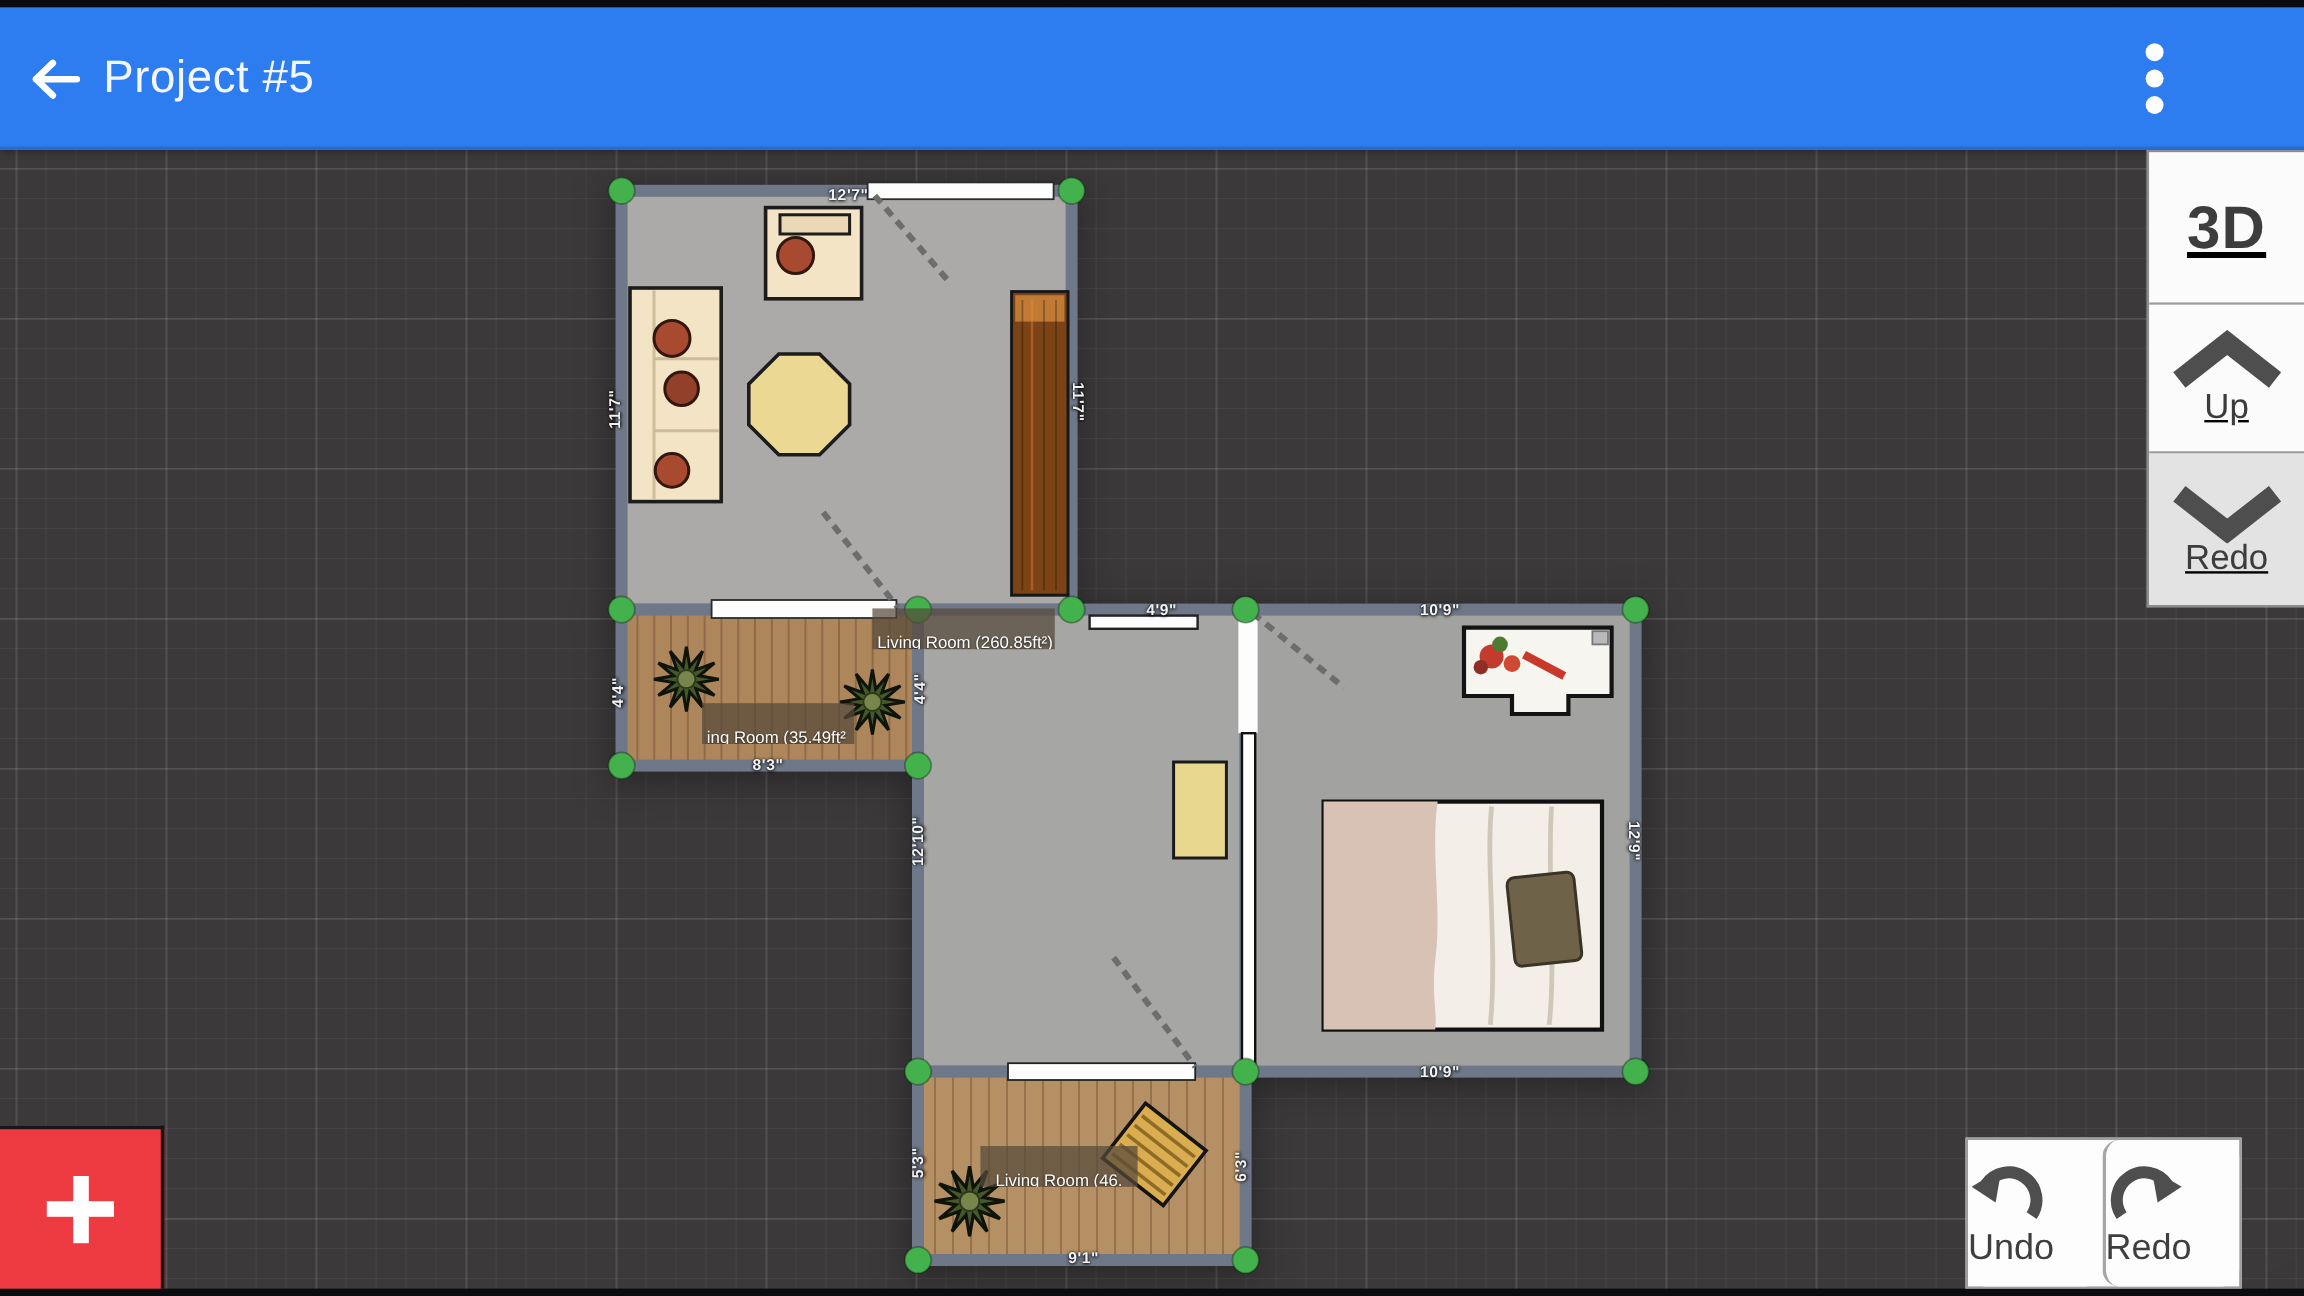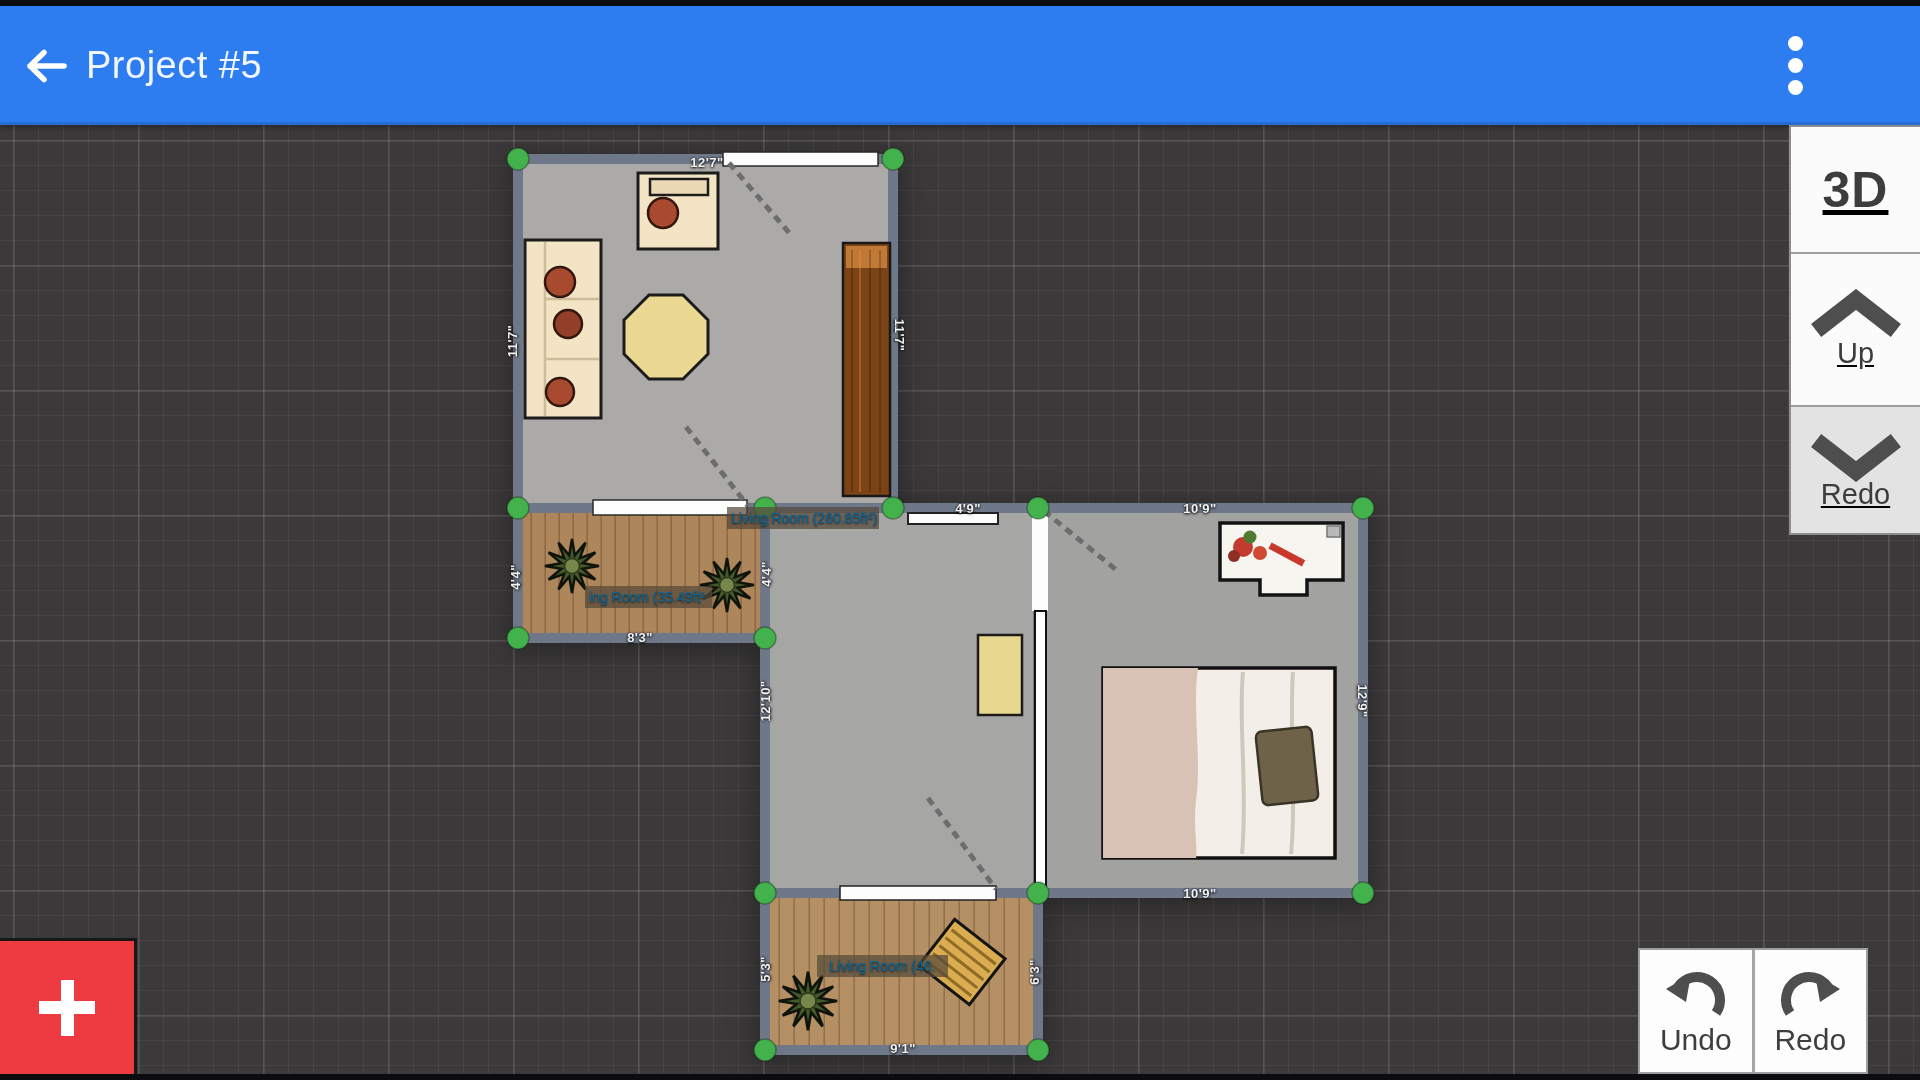--- a/index.html
+++ b/index.html
@@ -23,52 +23,52 @@
   .bar-top{top:0}.bar-bottom{bottom:0}
 
   
   .plan-layer{position:absolute;inset:0;z-index:2;}
   .plan-layer svg{position:absolute;left:0;top:0;filter:drop-shadow(0 6px 16px rgba(0,0,0,.35));}
   .dim{
     position:absolute;font-size:13px;font-weight:bold;color:#f2f2f2;white-space:nowrap;
     text-shadow:0 1px 3px rgba(0,0,0,.95),0 0 2px rgba(0,0,0,.85);letter-spacing:.5px;z-index:3;
   }
   .room-label{
-    position:absolute;background:rgba(86,74,58,.72);color:#0369a1;font-size:14px;
+    position:absolute;background:rgba(86,74,58,.72);color:#ffffff;font-size:14px;
     height:22px;line-height:22px;white-space:nowrap;overflow:hidden;z-index:3;
-    text-shadow:0 1px 2px rgba(0,0,0,.8);padding:0 4px;box-sizing:border-box;
+    text-shadow:0 1px 2px rgba(0,0,0,.8);padding:17px 4px;box-sizing:border-box;
   }
 
   
   .header{
     position:absolute;left:0;top:6px;height:119px;width:100%;background:#2d7cf0;z-index:20;
     display:flex;align-items:center;box-shadow:inset 0 -3px 0 rgba(0,0,0,.12), 0 2px 6px rgba(0,0,0,.35);
   }
   .back-btn{width:66px;height:70px;margin-left:12px;display:flex;align-items:center;justify-content:center;cursor:pointer;}
   .title{color:#f2f7ff;font-size:38px;font-weight:400;margin-left:8px;letter-spacing:.5px;}
   .menu-btn{position:absolute;left:1768px;top:0;height:119px;width:54px;display:flex;flex-direction:column;
     align-items:center;justify-content:center;gap:7px;cursor:pointer;}
   .menu-btn i{width:15px;height:15px;border-radius:50%;background:#fff;}
 
   
   .view-panel{position:absolute;right:0;top:125px;width:131px;z-index:20;
     border:2px solid #8d8d8d;border-right:none;box-sizing:border-box;background:#fbfbfb;text-decoration:underline;}
   .vbtn{display:flex;flex-direction:column;align-items:center;justify-content:center;
     background:#fbfbfb;border-bottom:2px solid #9e9e9e;cursor:pointer;box-sizing:border-box;}
   .vbtn:last-child{border-bottom:none;}
   .vbtn-3d{height:127px;font-size:50px;font-weight:bold;color:#3d3d3d;letter-spacing:1px;}
-  .vbtn-up{height:153px;}
+  .vbtn-up{height:124px;}
   .vbtn-down{height:126px;background:#e3e3e3;}
   .vlabel{font-size:29px;color:#3c3c3c;margin-top:-4px;}
 
   
   .history{position:absolute;left:1638px;top:948px;width:230px;height:126px;z-index:20;
     display:flex;border:2px solid #9e9e9e;box-sizing:border-box;background:#fdfdfd;}
-  .hbtn{flex:1;display:flex;flex-direction:column;align-items:center;justify-content:center;
-    background:#fdfdfd;cursor:pointer;}
+  .hbtn{flex:1;display:flex;flex-direction:column;justify-content:center;
+    background:#fdfdfd;cursor:pointer;border-radius:14px;}
   .hbtn + .hbtn{border-left:3px solid #a6a6a6;}
   .hlabel{font-size:30px;color:#3e3e3e;margin-top:2px;}
 
   
   .fab{position:absolute;left:0;top:938px;width:137px;height:136px;background:#ee3a41;z-index:20;
     border-top:3px solid #17171a;border-right:3px solid #17171a;box-sizing:border-box;
     display:flex;align-items:center;justify-content:center;cursor:pointer;}
   .plus-wrap{position:relative;width:56px;height:56px;}
   .plus-h{position:absolute;left:0;top:21.5px;width:56px;height:13px;background:#fff;}
   .plus-v{position:absolute;left:21.5px;top:0;width:13px;height:56px;background:#fff;}

